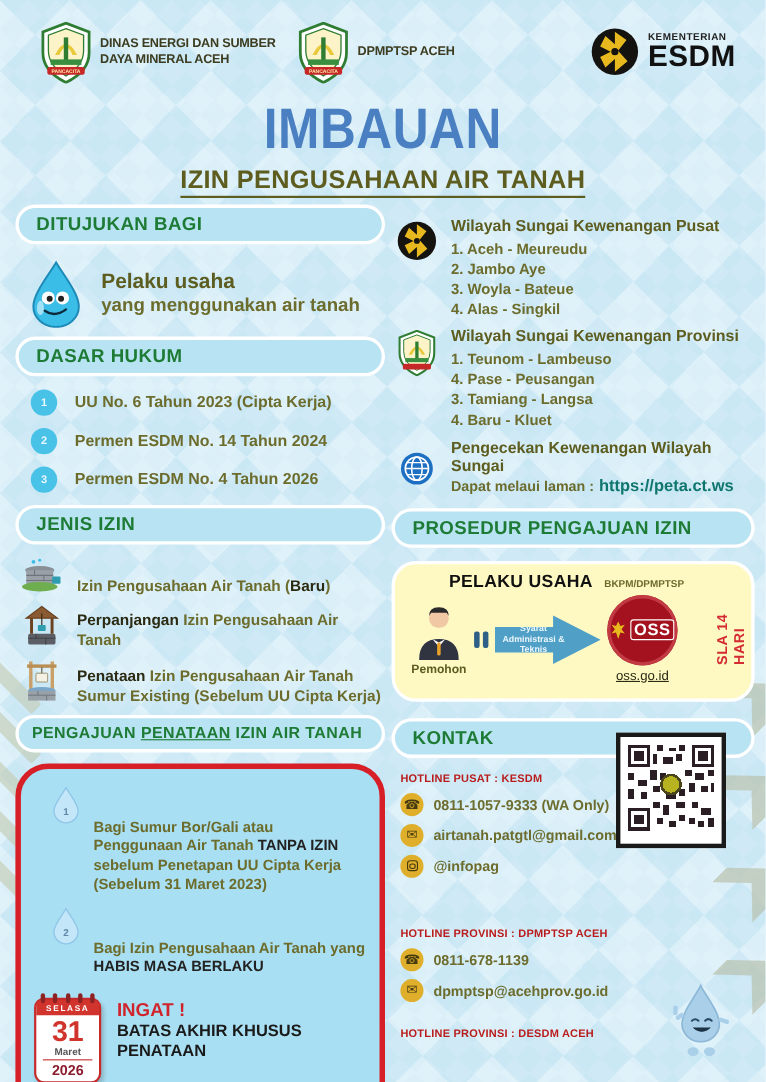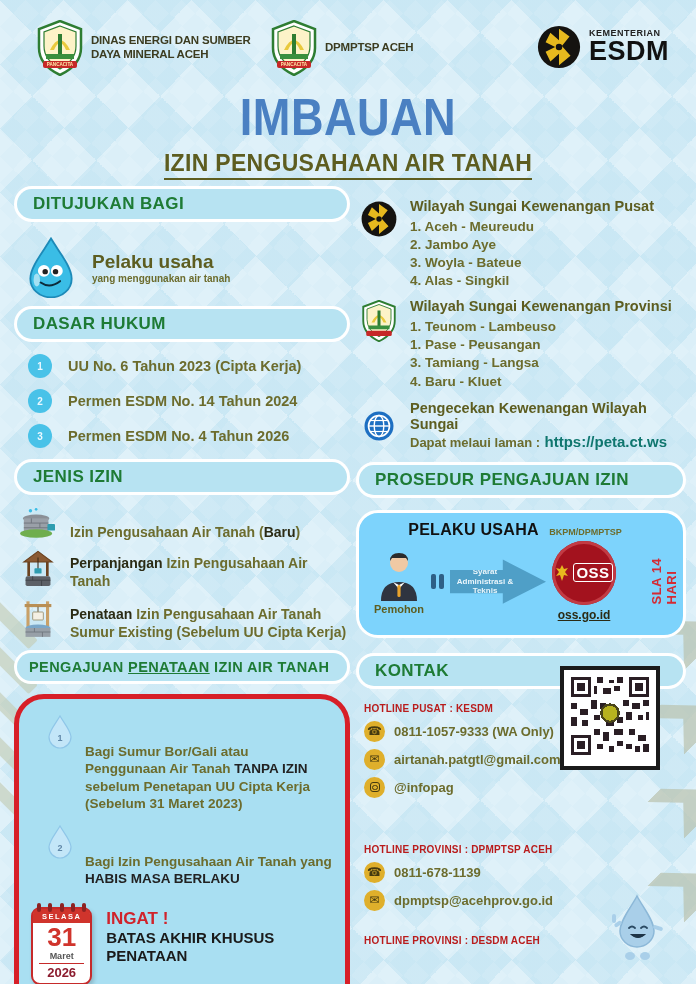--- a/index.html
+++ b/index.html
@@ -31,60 +31,60 @@
   .col-left{left:14px;width:336px;}
   .col-right{left:356px;width:330px;}
   
   .pill{background:#fff;border-radius:22px;padding:3px;}
   .pill-inner{background:#b7e3f2;border-radius:19px;padding:5px 16px;font-weight:800;font-size:17px;color:#1e7b35;letter-spacing:.4px;}
   .pill-inner.small{font-size:14.5px;padding:6px 12px;}
   .b{font-weight:800;}
   
   .dit-row{display:flex;align-items:center;gap:14px;margin:14px 4px 6px 10px;}
   .dit-name{font-size:19px;font-weight:800;color:#5d5d20;}
-  .dit-desc{font-size:10px;font-weight:700;color:#6c6c2d;}
+  .dit-desc{font-size:17px;font-weight:700;color:#6c6c2d;}
   
   .dh-list{margin:12px 0 0 14px;}
   .dh-item{display:flex;align-items:center;gap:16px;margin-bottom:11px;}
   .numcirc{width:24px;height:24px;border-radius:50%;background:#49c2e8;color:#eaf8ff;font-size:10px;font-weight:700;
     display:flex;align-items:center;justify-content:center;flex:none;}
   .dh-text{font-size:14.5px;font-weight:800;color:#6c6c2d;}
   
   .ji-list{margin:12px 0 0 4px;}
   .ji-item{display:flex;align-items:flex-end;gap:12px;margin-bottom:9px;}
   .ji-text{font-size:14px;font-weight:700;color:#6c6c2d;line-height:1.25;}
   .ji-text .b{color:#2b2b14;}
   .ji-ico{flex:none;width:40px;display:flex;justify-content:center;}
   
   .kw-block{display:flex;gap:10px;margin:12px 0 0 2px;}
   .kw-ico{flex:none;width:42px;display:flex;justify-content:center;padding-top:2px;}
   .kw-title{font-size:14.5px;font-weight:800;color:#5d5d20;margin-bottom:4px;}
   .kw-item{font-size:13.5px;font-weight:700;color:#6c6c2d;line-height:1.34;}
   .peng-label{font-size:13px;font-weight:700;color:#6c6c2d;}
   .peng-link{font-size:15px;font-weight:900;color:#0f766e;text-decoration:none;}
   
-  .card{position:relative;margin-top:12px;background:#7dd3fc;border:3px solid #fff;border-radius:22px;
+  .card{position:relative;margin-top:12px;background:#fef9c3;border:3px solid #fff;border-radius:22px;
     padding:8px 26px 10px 14px;height:104px;}
   .card-titlerow{text-align:center;}
   .card-title{font-size:16px;font-weight:900;color:#111;letter-spacing:.3px;}
   .card-tag{font-size:9px;font-weight:800;color:#6c6c2d;margin-left:6px;}
   .card-body{display:flex;align-items:center;gap:6px;margin-top:2px;}
   .person-wrap{text-align:center;}
   .person-label{font-size:11px;font-weight:800;color:#5d5d20;margin-top:-2px;}
   .pause{display:flex;gap:3px;}
   .pause span{width:5px;height:15px;background:#2e5f86;border-radius:2px;}
   .arrow{position:relative;width:96px;height:48px;background:#4f9fc7;
     clip-path:polygon(0 26%,55% 26%,55% 4%,100% 50%,55% 96%,55% 74%,0 74%);}
   .arrow-text{position:absolute;left:4px;top:0;width:62px;height:100%;display:flex;align-items:center;justify-content:center;
     font-size:8px;font-weight:700;color:#eaf6fc;text-align:center;line-height:1.2;}
   .oss-wrap{text-align:center;}
   .oss{width:64px;height:64px;border-radius:50%;background:#a3121e;box-shadow:inset 0 0 0 3px #c23b44;
     display:flex;align-items:center;justify-content:center;gap:4px;}
   .oss-text{color:#fff;font-weight:900;font-size:15px;letter-spacing:.5px;border:1.5px solid #fff;border-radius:3px;padding:0 2px;}
-  .oss-link{font-size:12px;font-weight:700;color:#2b2b14;text-decoration:underline;}
+  .oss-link{font-size:12px;font-weight:400;color:#2b2b14;text-decoration:underline;}
   .sla{position:absolute;right:4px;top:50%;transform:translateY(-50%) rotate(180deg);writing-mode:vertical-rl;
     font-size:13px;font-weight:900;color:#d42a33;letter-spacing:.5px;}
   
   .redbox{position:relative;margin-top:10px;background:#a9dff2;border:5px solid #d71f28;border-radius:30px;
     padding:16px 12px 14px 14px;min-height:286px;}
   .rb-item{display:flex;gap:12px;margin:0 0 13px 14px;align-items:flex-start;}
   .rb-text{font-size:13.5px;font-weight:700;color:#6c6c2d;line-height:1.28;margin-top:28px;}
   .rb-text .b{color:#222;}
   .rb-drop{flex:none;}
   .cal-row{display:flex;gap:14px;align-items:flex-start;margin-left:-2px;}
@@ -353,21 +353,21 @@
           <path d="M24 6 L40 12 L40 26 Q40 40 24 49 Q8 40 8 26 L8 12 Z" fill="#fdf3c8" stroke="#2e7d32" stroke-width="1.2"></path>
           <path d="M14 30 Q24 10 34 30 L30 30 Q24 16 18 30 Z" fill="#e9c93c"></path>
           <rect x="22" y="14" width="4" height="22" fill="#2e7d32"></rect>
           <rect x="10" y="34" width="28" height="5" fill="#3a8f3e"></rect>
           <rect x="7" y="41" width="34" height="7" rx="2" fill="#c62828"></rect>
         </svg>
       </span>
       <div>
         <div class="kw-title">Wilayah Sungai Kewenangan Provinsi</div>
         <div class="kw-item">1. Teunom - Lambeuso</div>
-        <div class="kw-item">1. Pase - Peusangan</div>
+        <div class="kw-item">4. Pase - Peusangan</div>
         <div class="kw-item">3. Tamiang - Langsa</div>
         <div class="kw-item">4. Baru - Kluet</div>
       </div>
     </div>
 
     <div class="kw-block" style="margin-top:9px;align-items:center">
       <span class="kw-ico">
         <svg width="32" height="32" viewBox="0 0 32 32">
           <circle cx="16" cy="16" r="14.5" fill="#1d6fc2"></circle>
           <circle cx="16" cy="16" r="10.5" fill="none" stroke="#fff" stroke-width="1.6"></circle>

